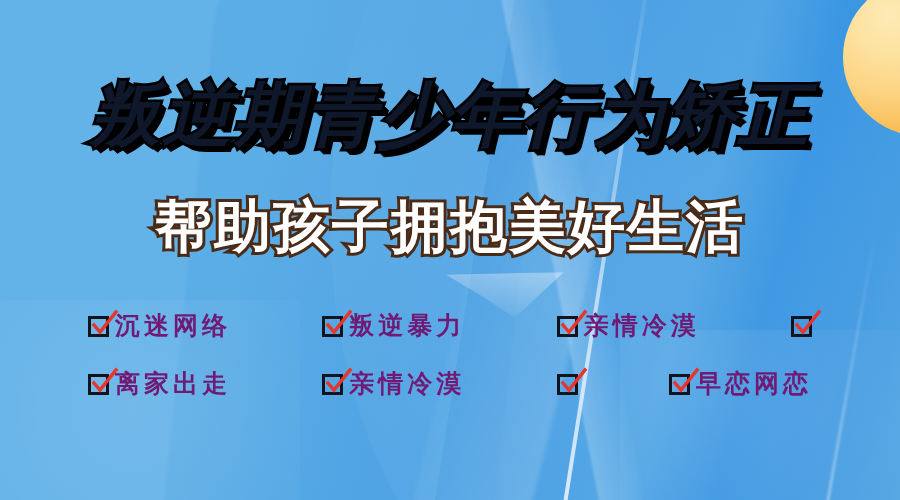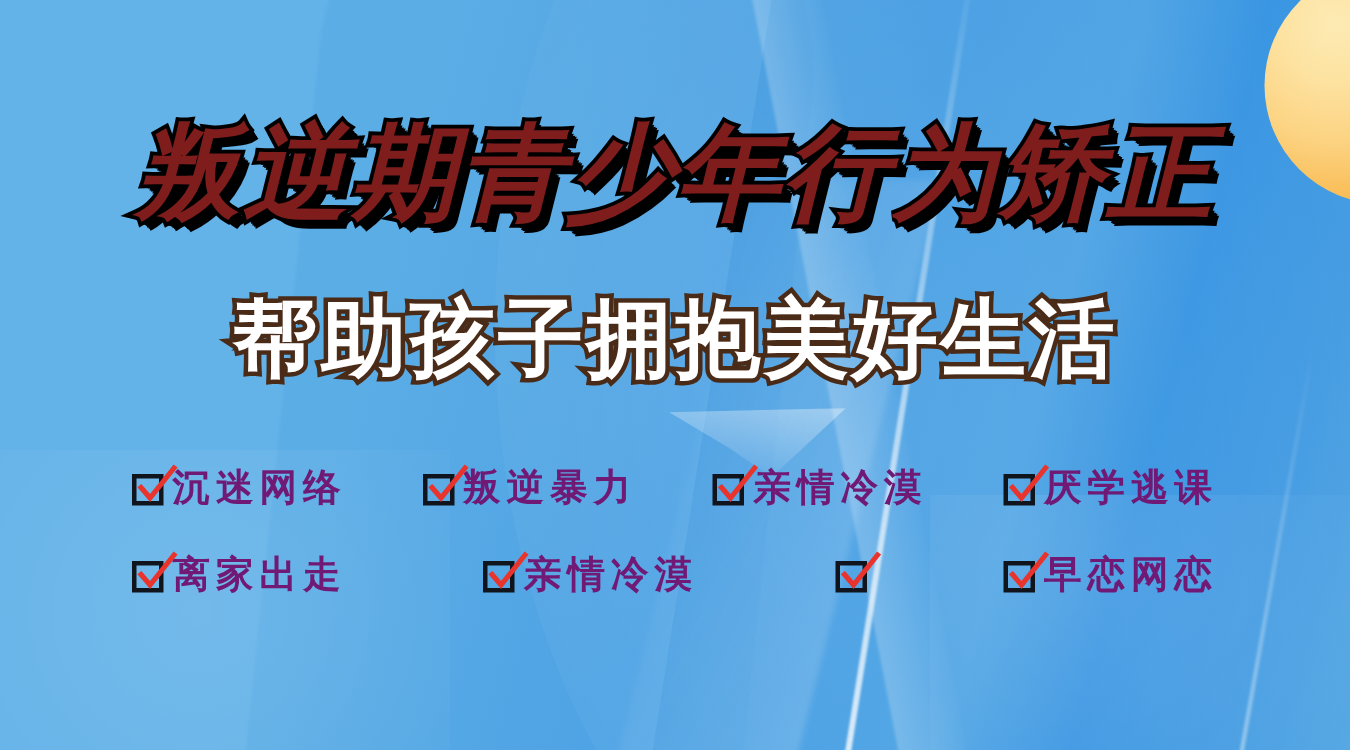--- a/index.html
+++ b/index.html
@@ -133,21 +133,21 @@
     position: absolute;
     left: 0;
     right: 0;
     top: 72px;
     text-align: center;
     font-size: 70px;
     line-height: 86px;
     font-weight: bold;
     font-style: italic;
     letter-spacing: 2px;
-    color: #7f1d1d;
+    color: #0f172a;
     white-space: nowrap;
     -webkit-text-stroke: 5px #000;
     paint-order: stroke fill;
     text-shadow:
        6px 6px 0 #000,
        5px 5px 0 #000,
        4px 4px 0 #000,
        3px 3px 0 #000;
   }
 
@@ -261,21 +261,20 @@
             </svg>
         </span>
         <span class="check-label">亲情冷漠</span>
       </div>
       <div class="check-item">
         <span class="check-box">
           <svg viewBox="0 0 28 28">
               <path d="M4 15 L10 22 L26 2" fill="none" stroke="#e8342c" stroke-width="3.4" stroke-linecap="square" stroke-linejoin="miter"></path>
             </svg>
         </span>
-        <span class="check-label">厌学逃课</span>
       </div>
     </div>
 
     <div class="check-row">
       <div class="check-item">
         <span class="check-box">
           <svg viewBox="0 0 28 28">
               <path d="M4 15 L10 22 L26 2" fill="none" stroke="#e8342c" stroke-width="3.4" stroke-linecap="square" stroke-linejoin="miter"></path>
             </svg>
         </span>

